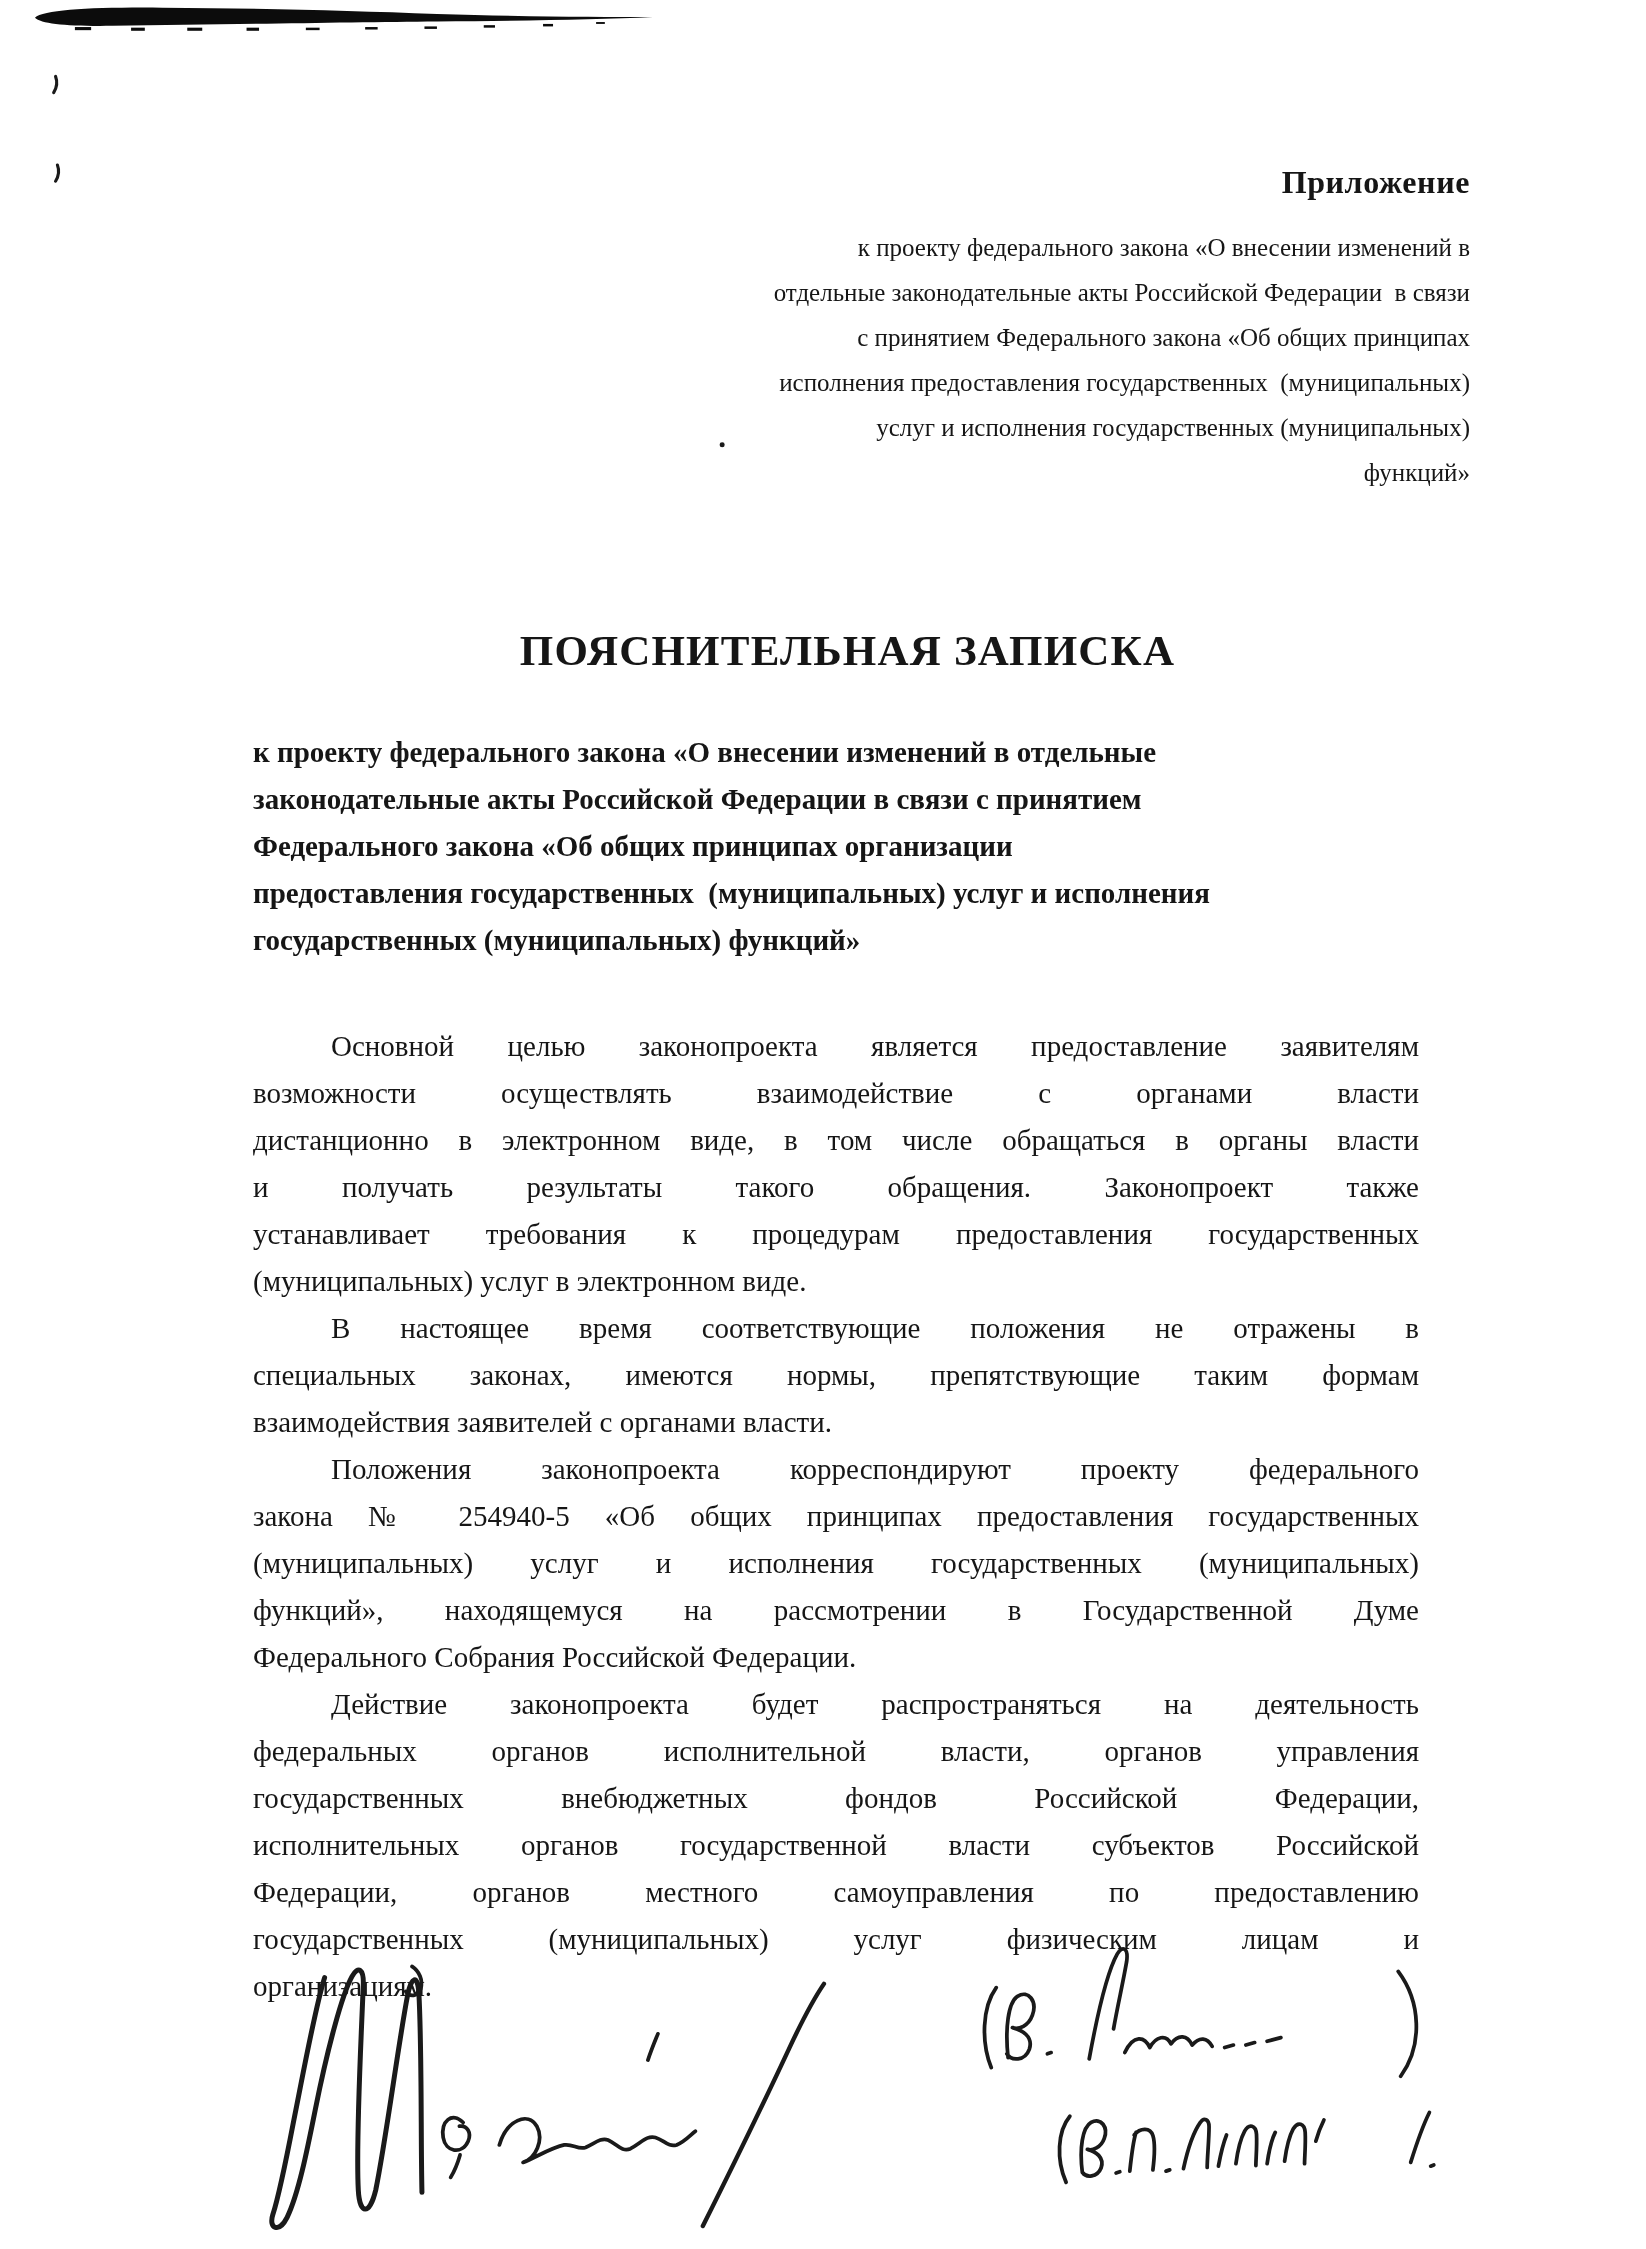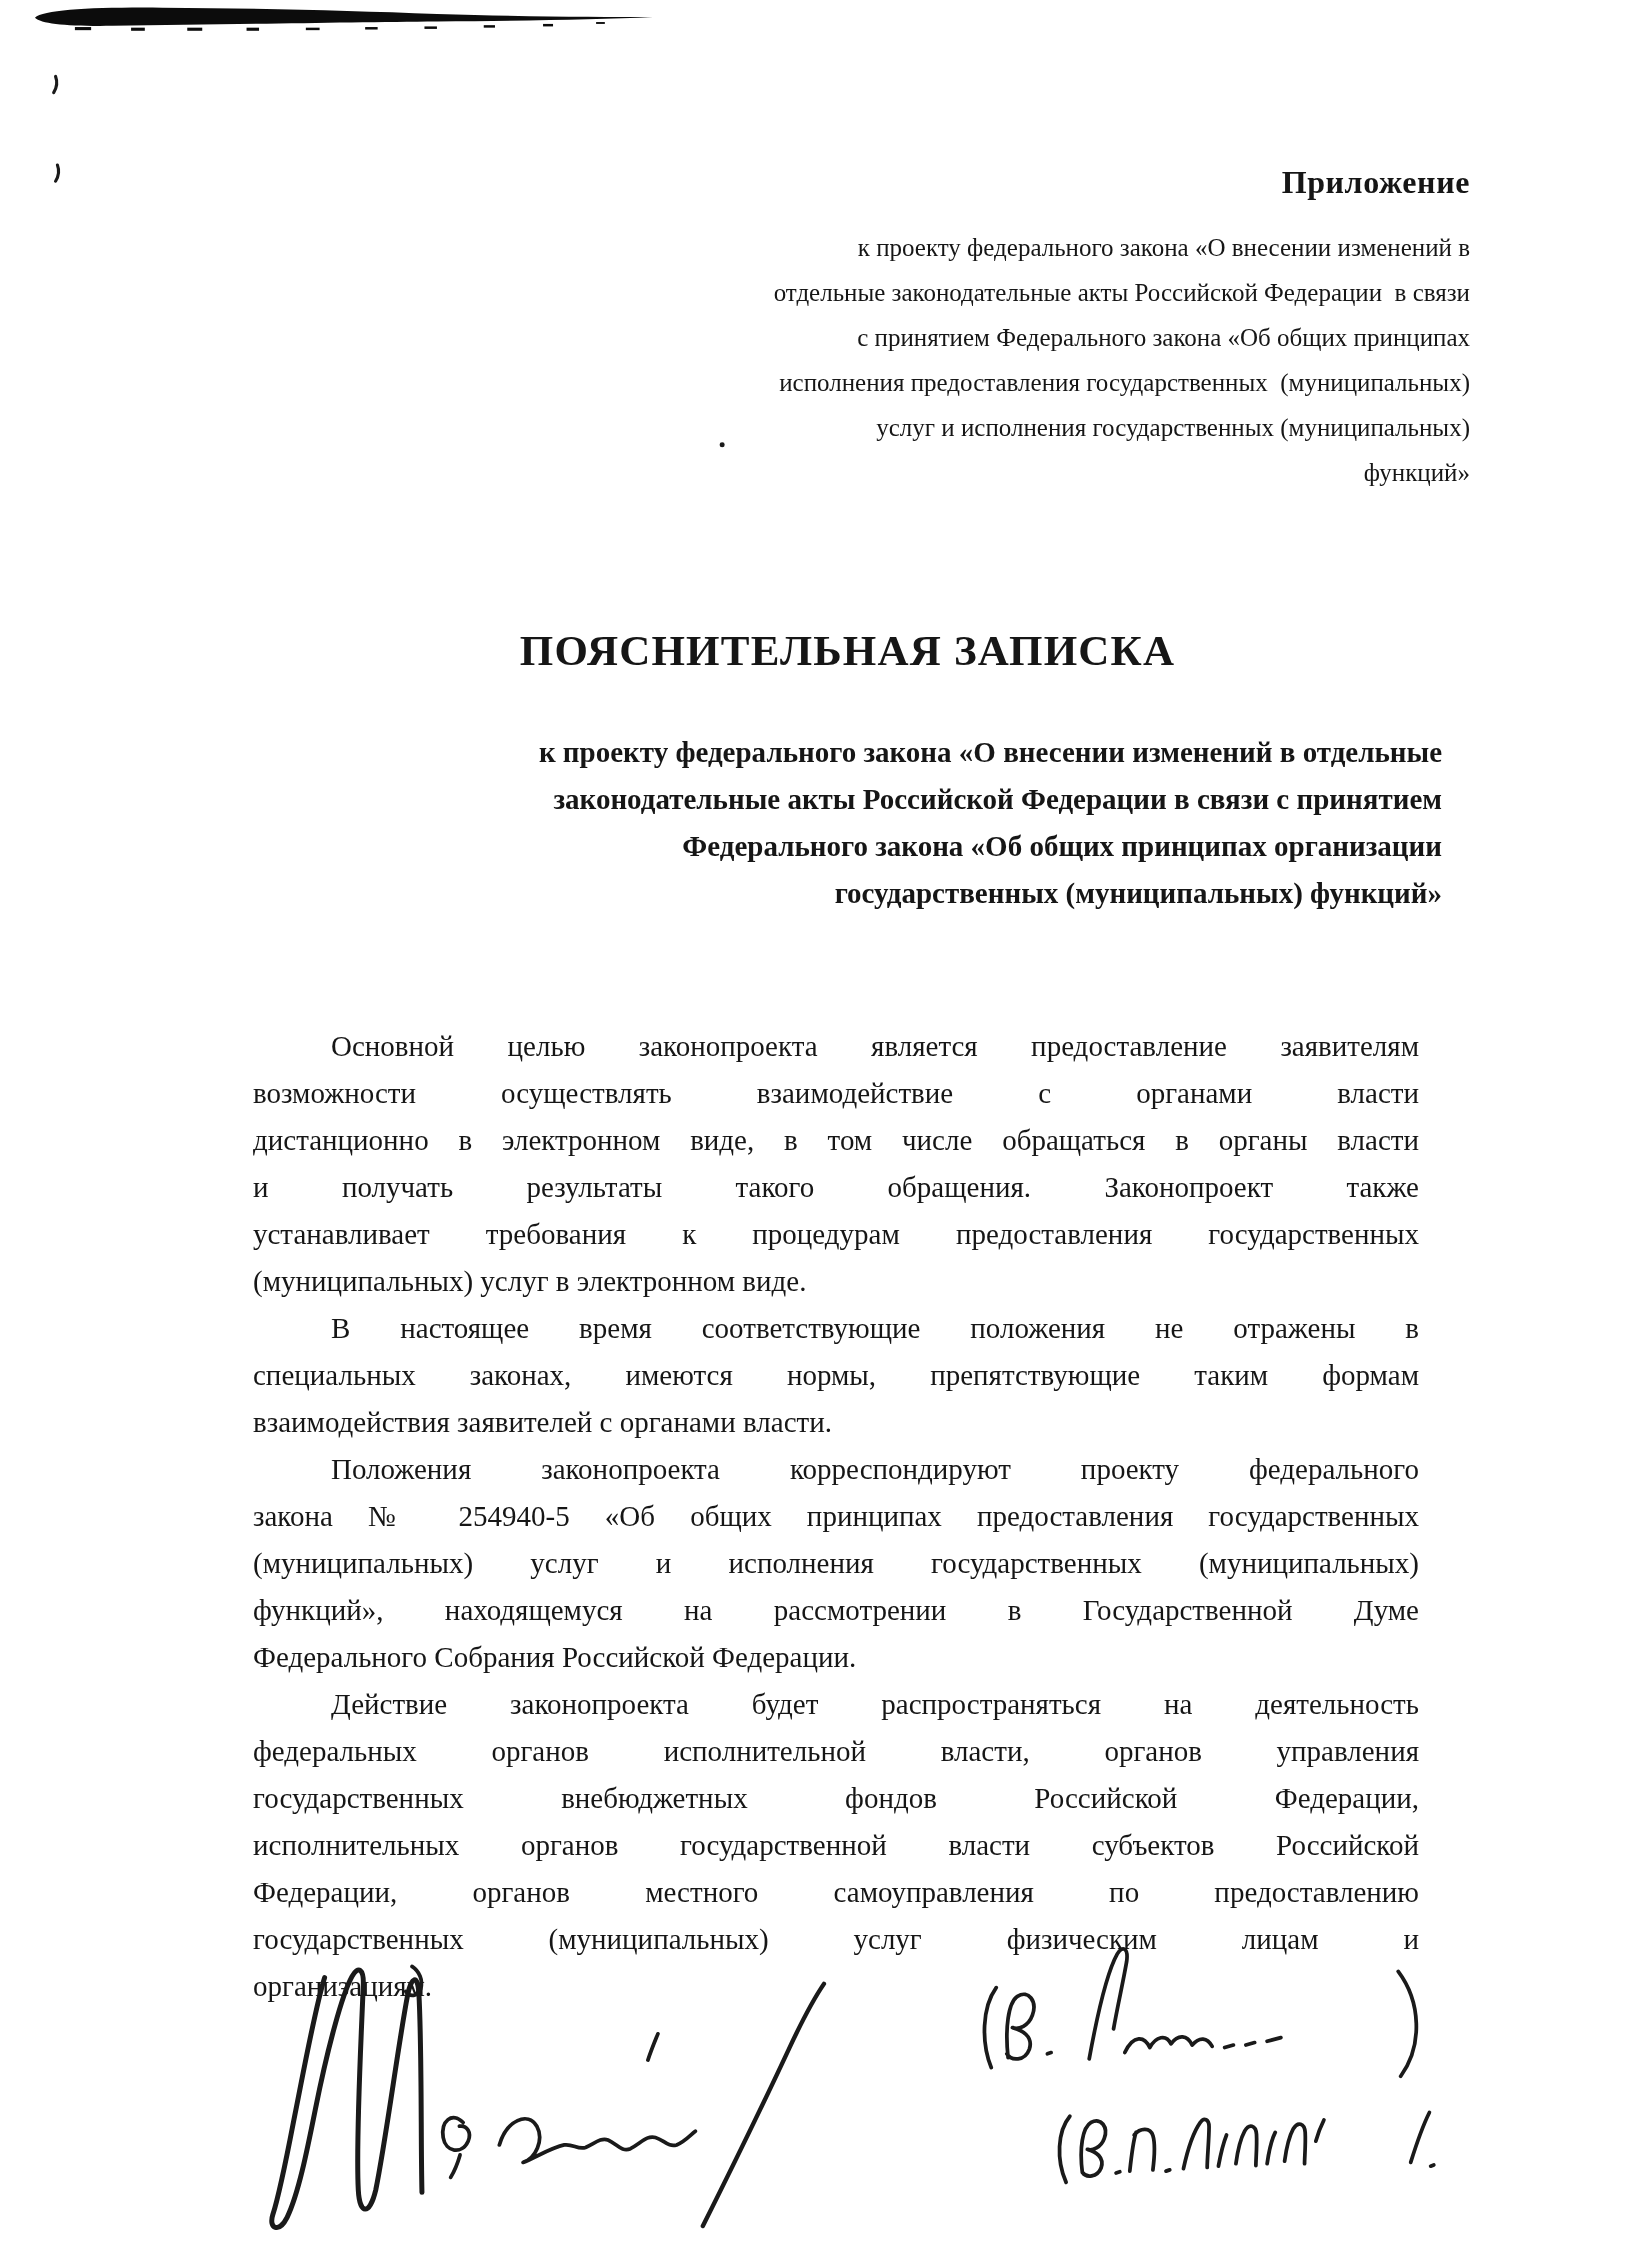--- a/index.html
+++ b/index.html
@@ -48,21 +48,21 @@
     font-weight:bold;
     letter-spacing:1.2px;
   }
 
   
   .subtitle{
     position:absolute;
     top:729px;
     left:253px;
     width:1189px;
-    text-align:right;
+    text-align:left;
     font-weight:bold;
   }
   .subtitle .line{
     font-size:29px;
     line-height:47px;
     white-space:pre-wrap;
   }
 
   
   .body-text{
@@ -124,20 +124,21 @@
         <div class="line">функций»</div>
       </div>
   </div>
 
   <div class="doc-title">ПОЯСНИТЕЛЬНАЯ ЗАПИСКА</div>
 
   <div class="subtitle">
       <div class="line">к проекту федерального закона «О внесении изменений в отдельные</div>
       <div class="line">законодательные акты Российской Федерации в связи с принятием</div>
       <div class="line">Федерального закона «Об общих принципах организации</div>
+      <div class="line">предоставления государственных  (муниципальных) услуг и исполнения</div>
       <div class="line">государственных (муниципальных) функций»</div>
     </div>
 
   <div class="body-text">
       <div class="bline indent just">Основной целью законопроекта является предоставление заявителям</div>
       <div class="bline just">возможности осуществлять взаимодействие с органами власти</div>
       <div class="bline just">дистанционно в электронном виде, в том числе обращаться в органы власти</div>
       <div class="bline just">и получать результаты такого обращения. Законопроект также</div>
       <div class="bline just">устанавливает требования к процедурам предоставления государственных</div>
       <div class="bline last">(муниципальных) услуг в электронном виде.</div>

